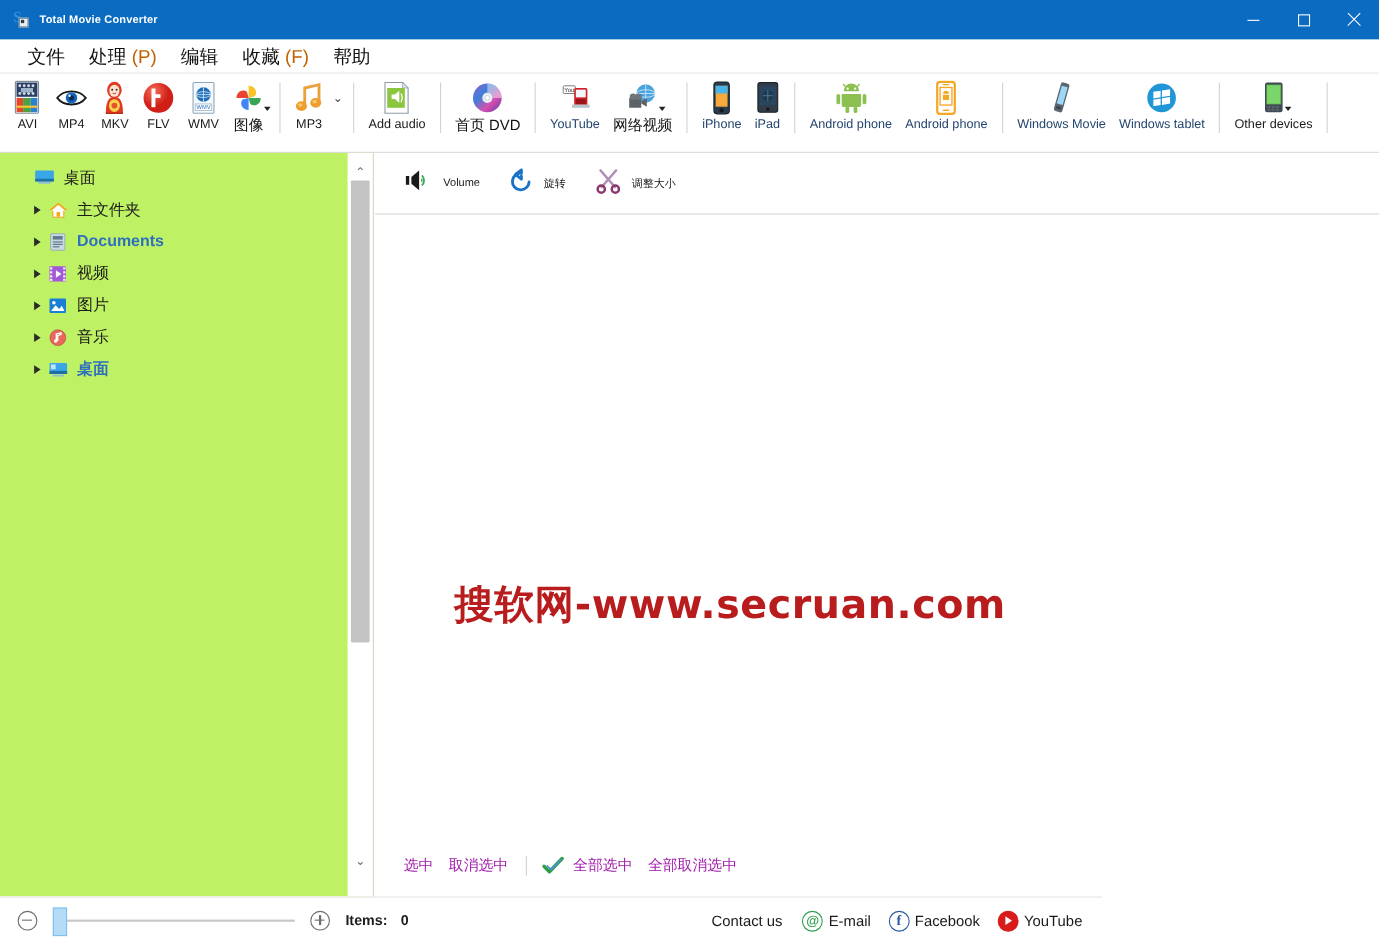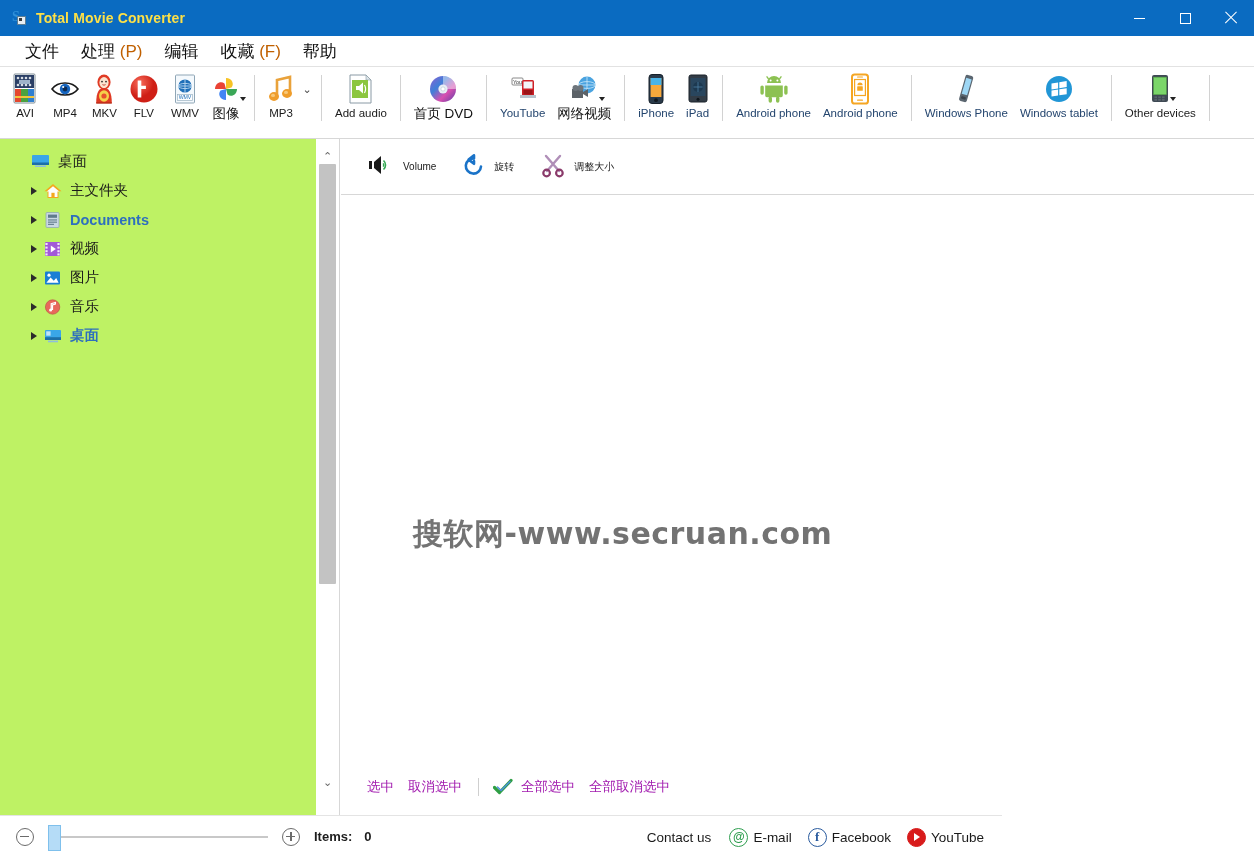--- a/index.html
+++ b/index.html
@@ -27,21 +27,21 @@
   }
   .title-icon .ti-sq {
     position:absolute; left:5px; top:6px; width:9px; height:9px;
     background:#e8eef3; border:1px solid #5b7e96;
   }
   .title-icon .ti-sq:after{
     content:""; position:absolute; left:1px; top:1px; width:3px;height:3px;
     background:#3a3a3a;
   }
   .title-text {
-    color:#fde047; font-size:14px; font-weight:bold; letter-spacing:.15px;
+    color:#ffffff; font-size:10px; font-weight:bold; letter-spacing:.15px;
   }
   .win-btns { position:absolute; right:0; top:0; height:36px; display:flex; }
   .win-btn {
     width:46px; height:36px; display:flex; align-items:center; justify-content:center;
     color:#ffffff;
   }
   .gl-min { display:block; width:11px; height:1px; background:#fff; }
   .gl-max { display:block; width:11px; height:11px; border:1px solid #fff; }
   .gl-close { display:block; width:14px; height:14px; position:relative; }
   .gl-close:before, .gl-close:after{
@@ -144,23 +144,23 @@
     border-bottom:1px solid #d7d7d7; display:flex; align-items:center; padding-left:22px;
   }
   .sub-btn { display:flex; align-items:center; margin-right:18px; cursor:default; padding:4px 4px; }
   .sub-lbl { font-size:10px; color:#1a1a1a; margin-left:8px; white-space:nowrap; }
 
   .filelist {
     position:absolute; left:0; top:57px; width:913px; height:562px; background:#fff;
     overflow:hidden;
   }
   .watermark {
-    position:absolute; left:72px; top:318px;
+    position:absolute; left:72px; top:330px;
     font-family:"DejaVu Sans", sans-serif;
-    font-size:30px; font-weight:bold; color:#737373; letter-spacing:.5px;
+    font-size:36px; font-weight:bold; color:#b91c1c; letter-spacing:.5px;
     white-space:nowrap; user-select:none;
   }
   .select-bar {
     position:absolute; left:0; bottom:0; width:913px; height:57px;
     display:flex; align-items:center; padding-left:26px;
   }
   .sel-link { font-size:13.5px; color:#a21caf; margin-right:14px; cursor:default; white-space:nowrap; }
   .sel-sep { width:1px; height:18px; background:#cfcfcf; margin:0 14px 0 2px; }
 
   
@@ -498,21 +498,21 @@
       <div class="tb-btn">
         <div class="tb-ico">
           <svg width="22" height="32" viewBox="0 0 22 32">
             <g transform="rotate(16 11 16)">
               <rect x="7" y="2" width="8" height="27" rx="2" fill="#5b6670"></rect>
               <rect x="8.2" y="5.2" width="5.6" height="16.6" fill="#9ed7f5"></rect>
               <rect x="8.6" y="24" width="4.8" height="2.6" rx="1" fill="#3c454d"></rect>
             </g>
           </svg>
         </div>
-        <div class="tb-lbl blue">Windows Phone</div>
+        <div class="tb-lbl blue">Windows Movie</div>
       </div>
       <div class="tb-btn">
         <div class="tb-ico">
           <svg width="30" height="30" viewBox="0 0 30 30">
             <circle cx="15" cy="15" r="13" fill="#2196d6"></circle>
             <g fill="#ffffff" transform="translate(7.5,8) skewY(-9)">
               <rect x="0" y="1.5" width="6.6" height="6"></rect>
               <rect x="7.8" y="1.5" width="7.4" height="6"></rect>
               <rect x="0" y="8.6" width="6.6" height="6"></rect>
               <rect x="7.8" y="8.6" width="7.4" height="6"></rect>

